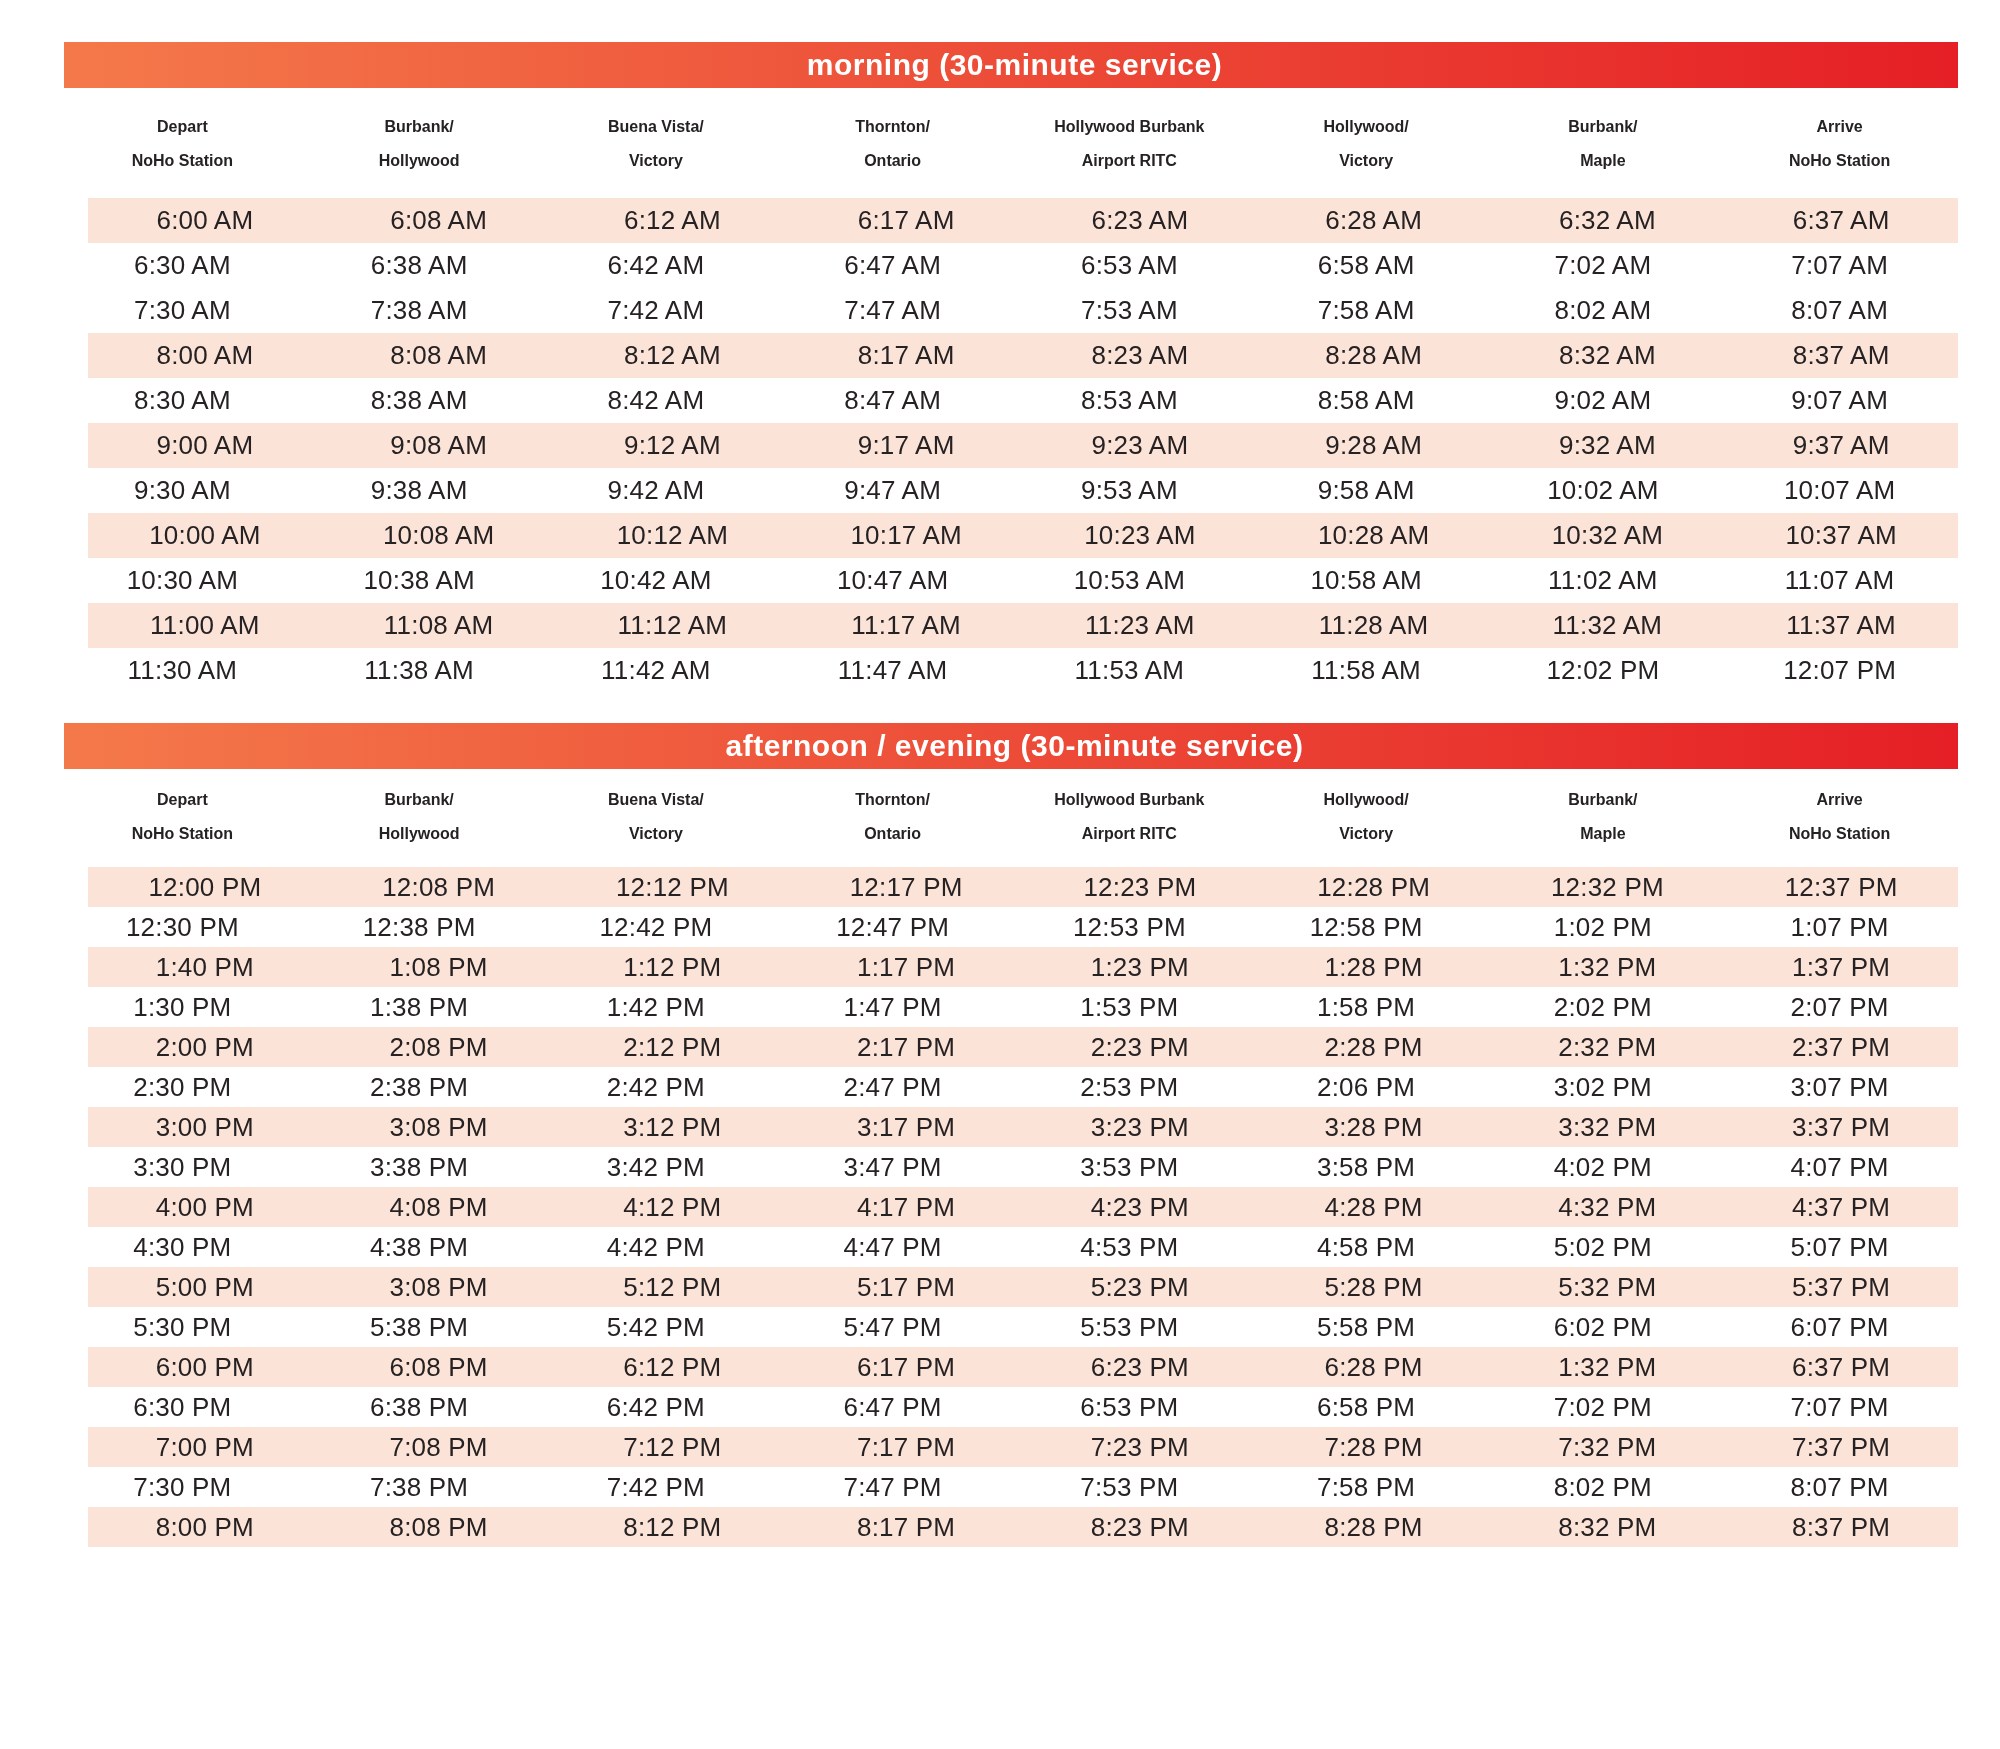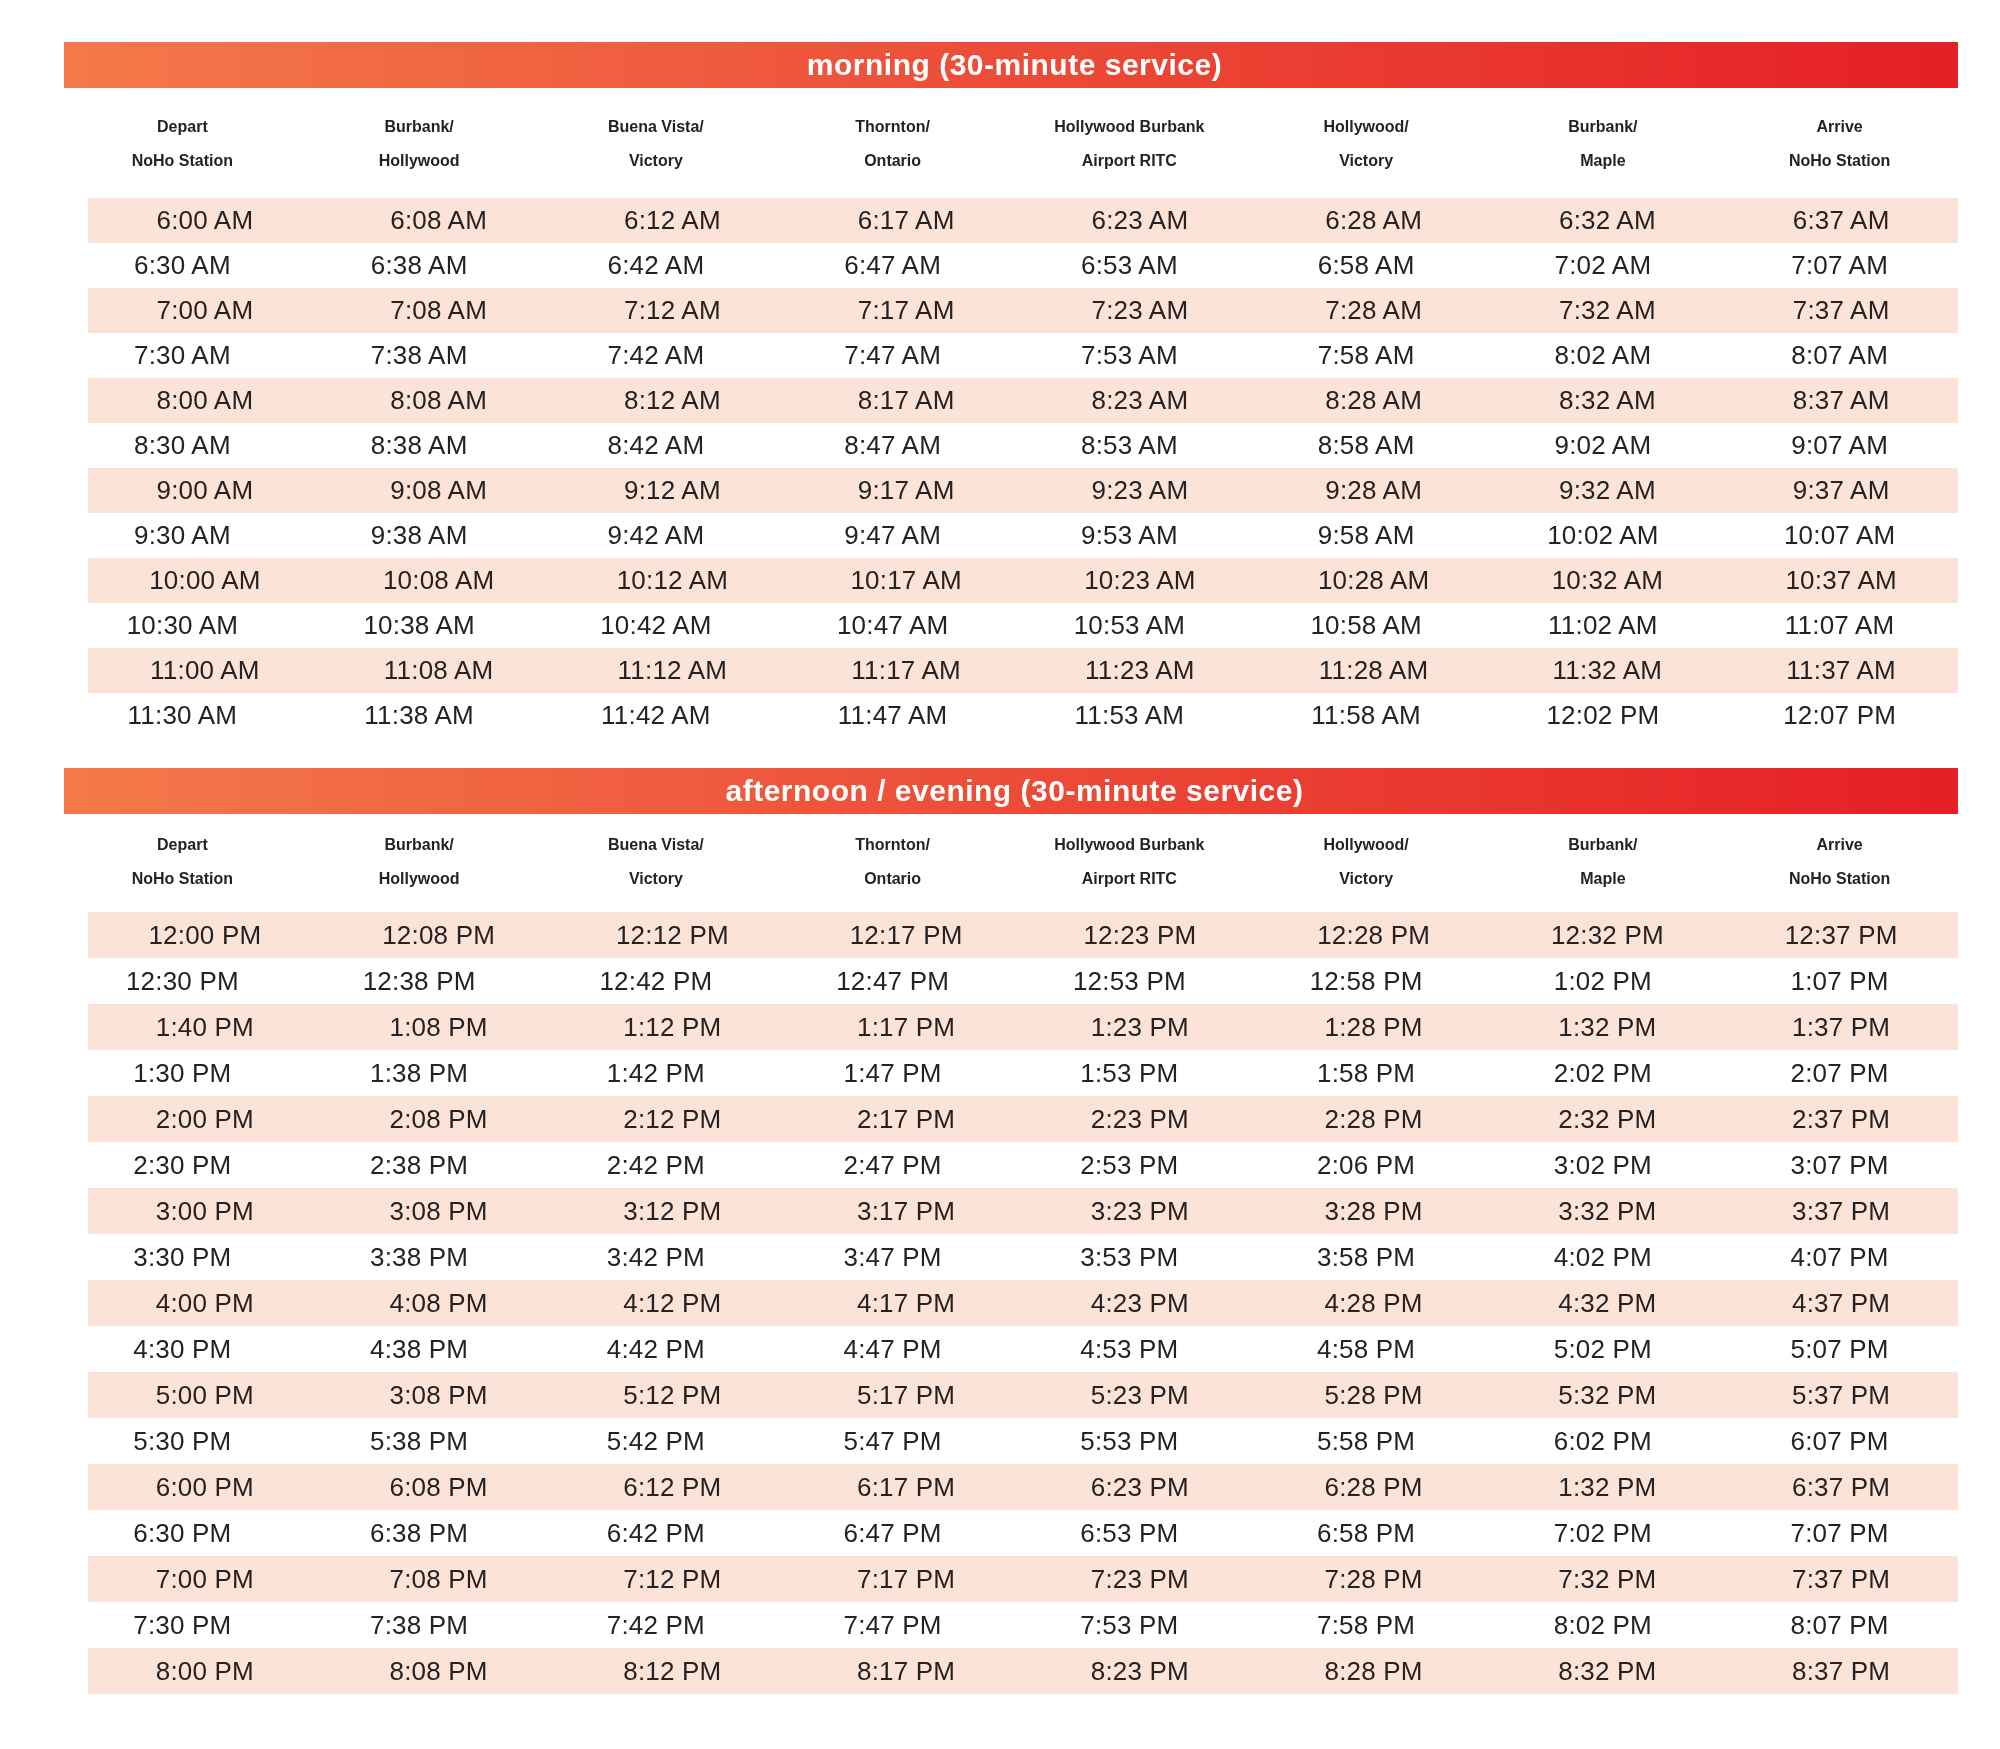--- a/index.html
+++ b/index.html
@@ -43,21 +43,21 @@
     font-size:16px;
     line-height:34px;
   }
   .colhead span{display:block;}
   .rows{display:block;}
   .row{
     display:grid;
     grid-template-columns:repeat(8,1fr);
     height:45px;
   }
-  .schedule.second .row{height:46px;}
+  .schedule.second .row{height:40px;}
   .row.shaded{background:var(--row-shade);margin-left:24px;}
   .cell{
     display:flex;align-items:center;justify-content:center;
     font-size:26px;
     font-weight:400;
     letter-spacing:0.2px;
   }
   .section-gap{height:30px;}
 </style>
 </head>
@@ -117,30 +117,20 @@
         <div class="row">
           <div class="cell">6:30 AM</div>
           <div class="cell">6:38 AM</div>
           <div class="cell">6:42 AM</div>
           <div class="cell">6:47 AM</div>
           <div class="cell">6:53 AM</div>
           <div class="cell">6:58 AM</div>
           <div class="cell">7:02 AM</div>
           <div class="cell">7:07 AM</div>
         </div>
-        <div class="row shaded">
-          <div class="cell">7:00 AM</div>
-          <div class="cell">7:08 AM</div>
-          <div class="cell">7:12 AM</div>
-          <div class="cell">7:17 AM</div>
-          <div class="cell">7:23 AM</div>
-          <div class="cell">7:28 AM</div>
-          <div class="cell">7:32 AM</div>
-          <div class="cell">7:37 AM</div>
-        </div>
         <div class="row">
           <div class="cell">7:30 AM</div>
           <div class="cell">7:38 AM</div>
           <div class="cell">7:42 AM</div>
           <div class="cell">7:47 AM</div>
           <div class="cell">7:53 AM</div>
           <div class="cell">7:58 AM</div>
           <div class="cell">8:02 AM</div>
           <div class="cell">8:07 AM</div>
         </div>

